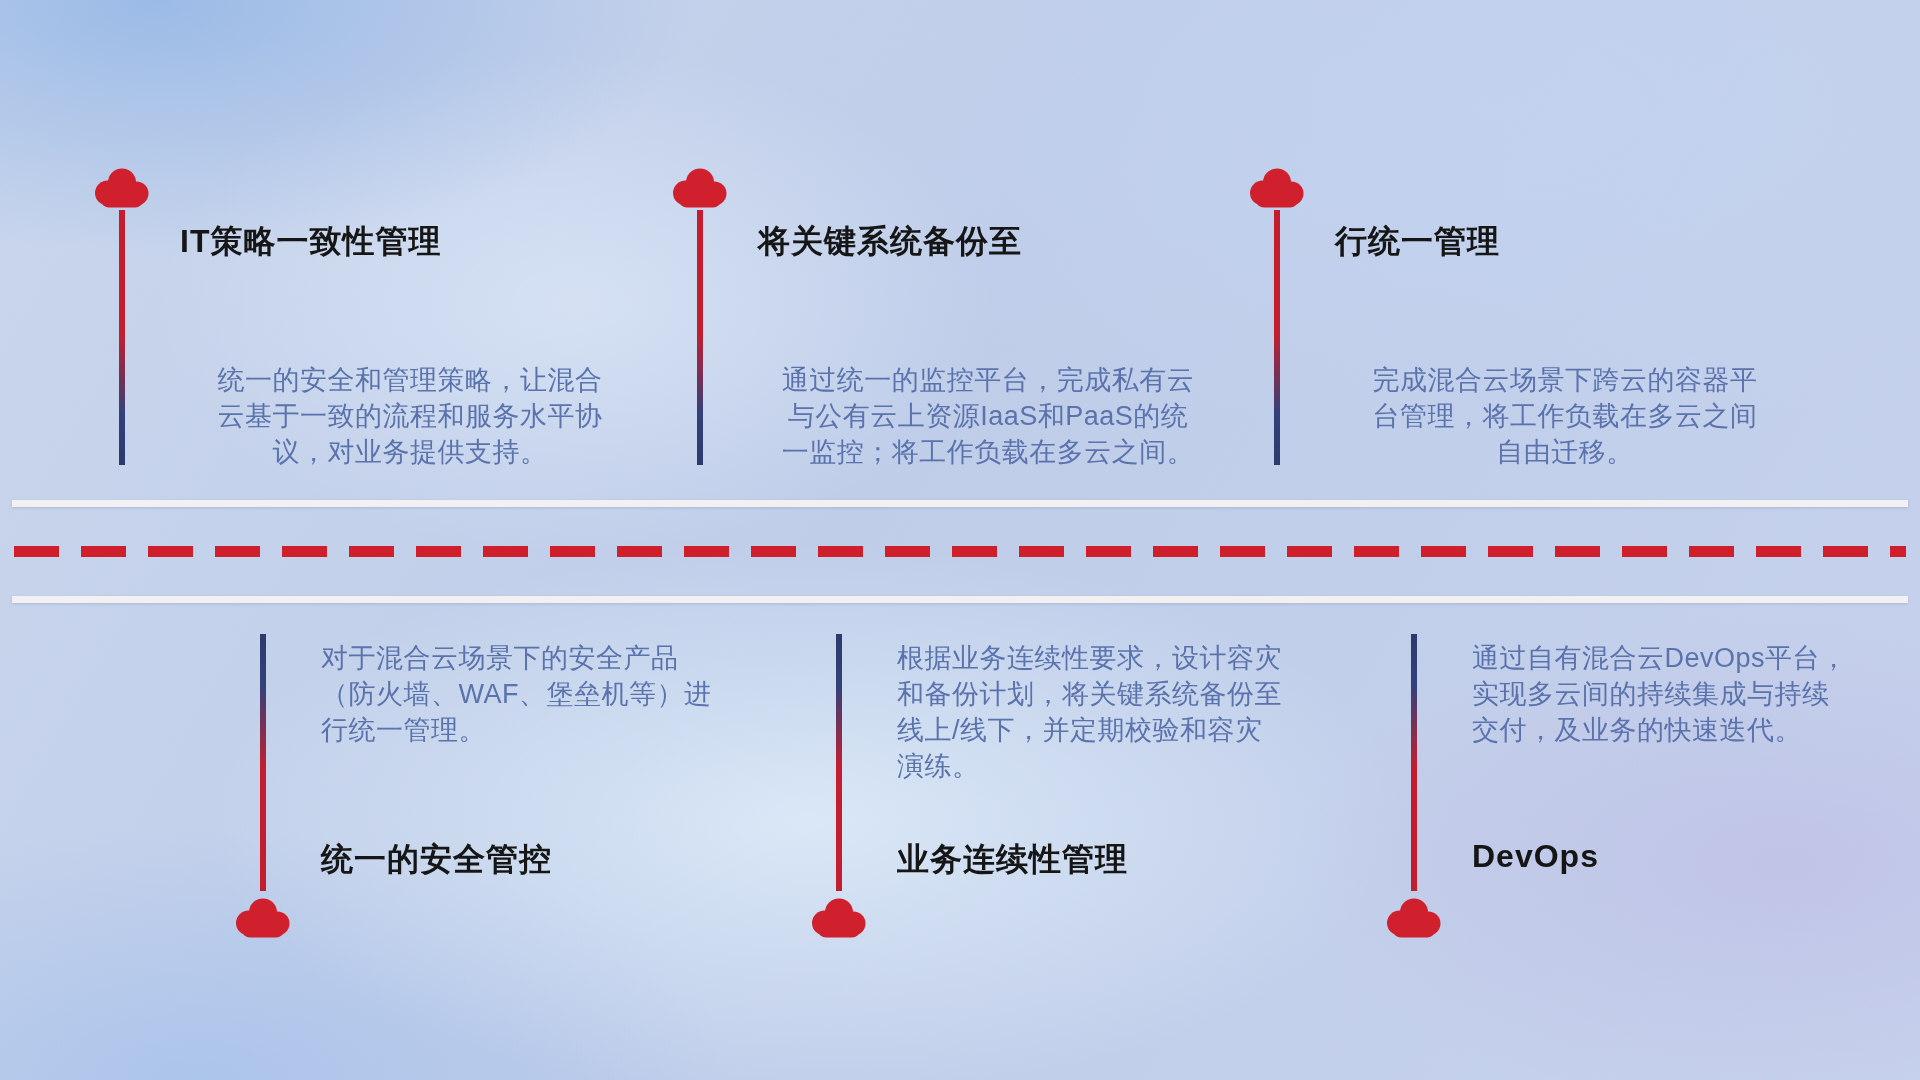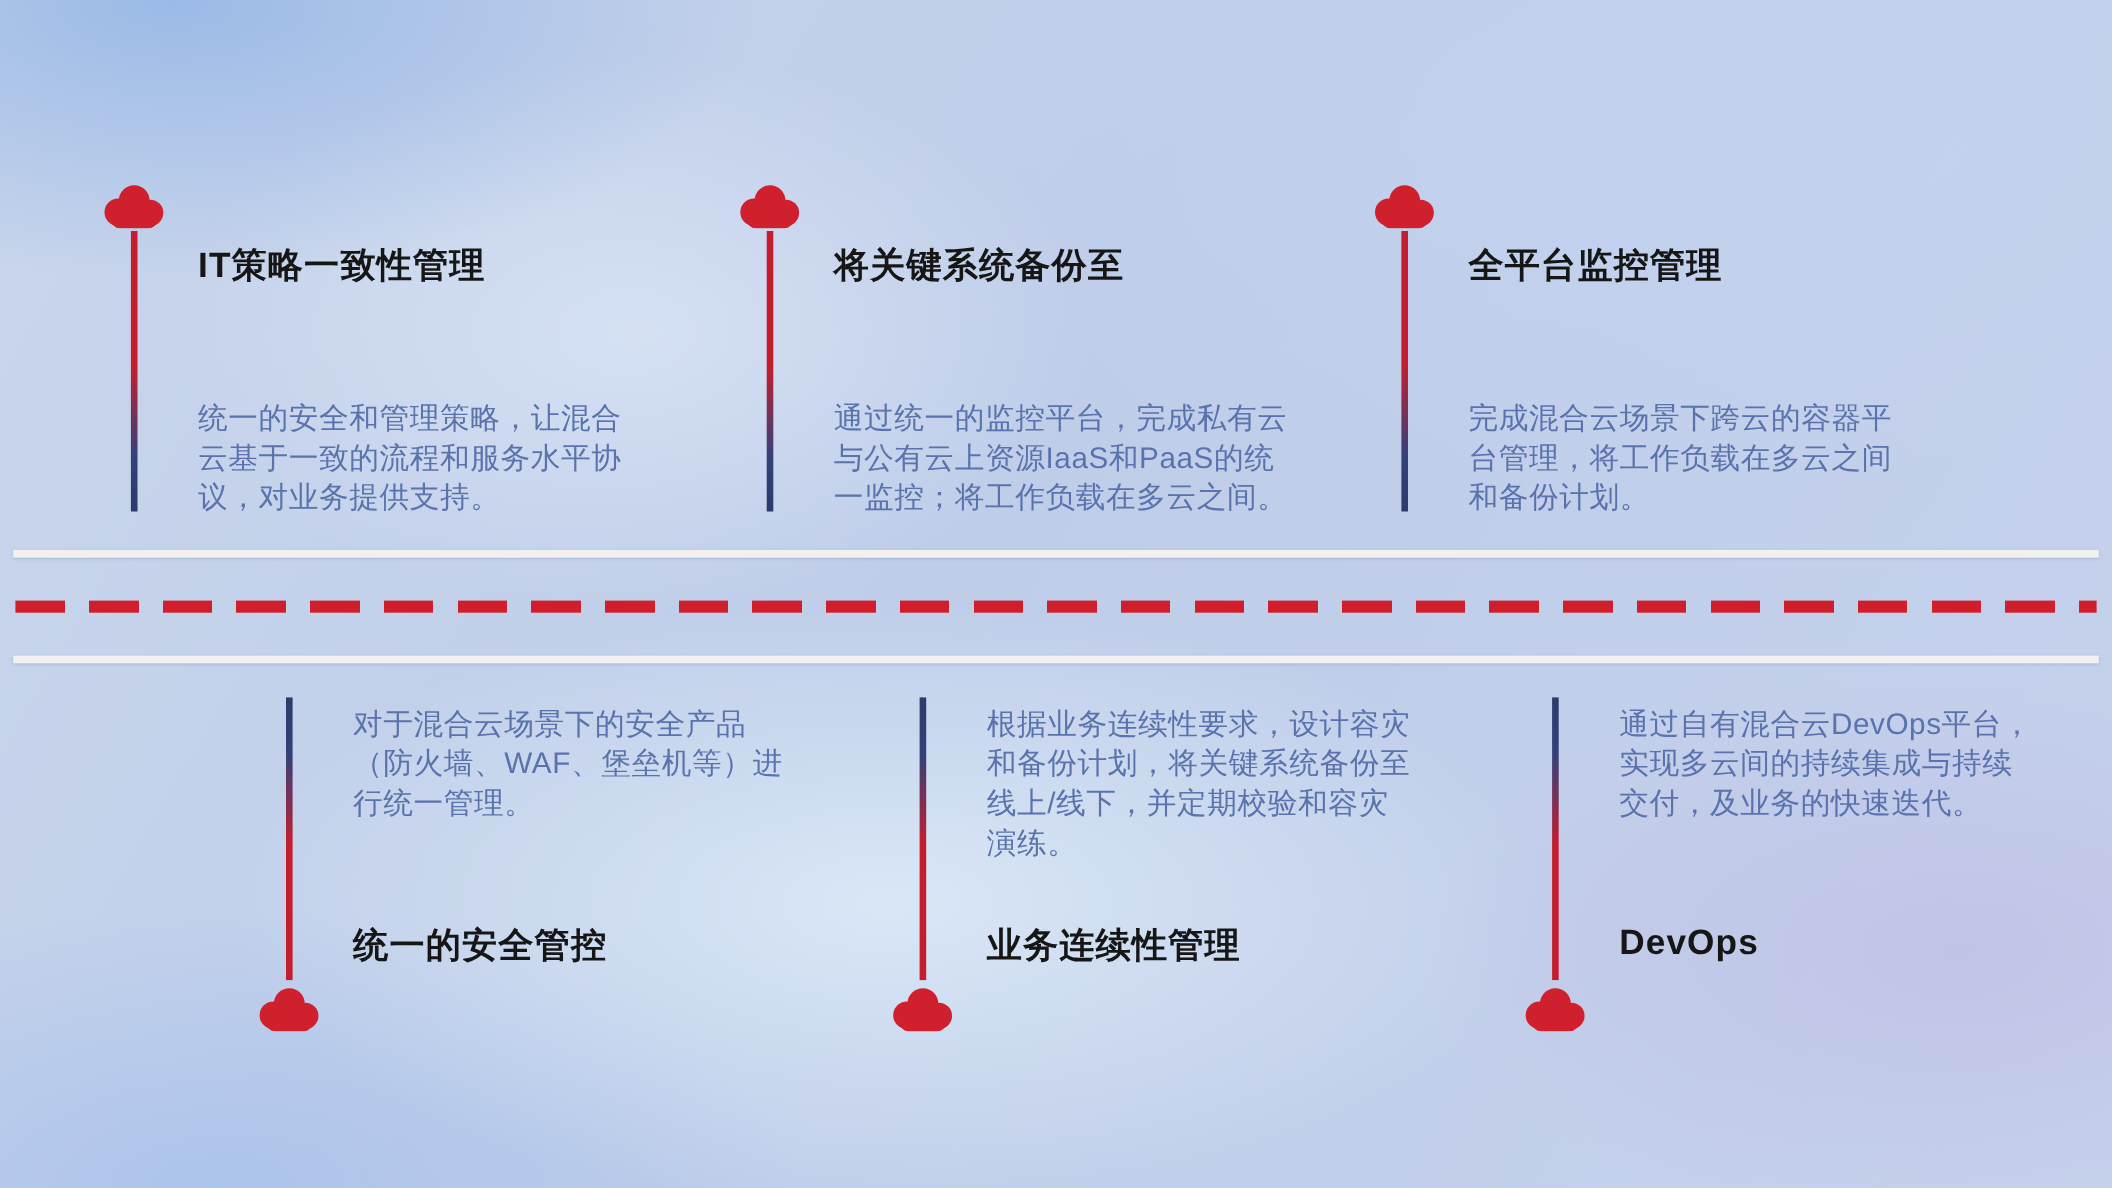--- a/index.html
+++ b/index.html
@@ -90,21 +90,21 @@
     position: absolute;
     left: 86px;
     margin: 0;
     width: 460px;
     font-size: 27px;
     line-height: 36px;
     color: #5a73ad;
     white-space: pre-line;
     letter-spacing: 0.5px;
   }
-  .item.top .desc { top: 194px; }
+  .item.top .desc { top: 194px; text-align: center; }
   .item.bottom .desc { top: 6px; }
 
   
   .col-t1 { left: 94px;  top: 168px; }
   .col-t2 { left: 672px; top: 168px; }
   .col-t3 { left: 1249px; top: 168px; }
   .col-b1 { left: 235px; top: 634px; height: 320px; }
   .col-b2 { left: 811px; top: 634px; height: 320px; }
   .col-b3 { left: 1386px; top: 634px; height: 320px; }
 </style>
@@ -158,24 +158,24 @@
       <svg viewBox="0 0 56 40" width="56" height="40" aria-hidden="true">
         <g fill="#d0202e">
           <circle cx="13.5" cy="25" r="12.5"></circle>
           <circle cx="28" cy="14.5" r="14"></circle>
           <circle cx="42.5" cy="25.5" r="12"></circle>
           <rect x="7" y="23" width="42" height="16.5" rx="8"></rect>
         </g>
       </svg>
     </div>
     <div class="vline"></div>
-    <h2 class="title">全平台监控管理</h2>
+    <h2 class="title">行统一管理</h2>
     <p class="desc">完成混合云场景下跨云的容器平
 台管理，将工作负载在多云之间
-和备份计划。</p>
+自由迁移。</p>
   </div>
 
   <div class="item bottom col-b2">
     <div class="vline"></div>
     <div class="cloud">
       <svg viewBox="0 0 56 40" width="56" height="40" aria-hidden="true">
         <g fill="#d0202e">
           <circle cx="13.5" cy="25" r="12.5"></circle>
           <circle cx="28" cy="14.5" r="14"></circle>
           <circle cx="42.5" cy="25.5" r="12"></circle>

